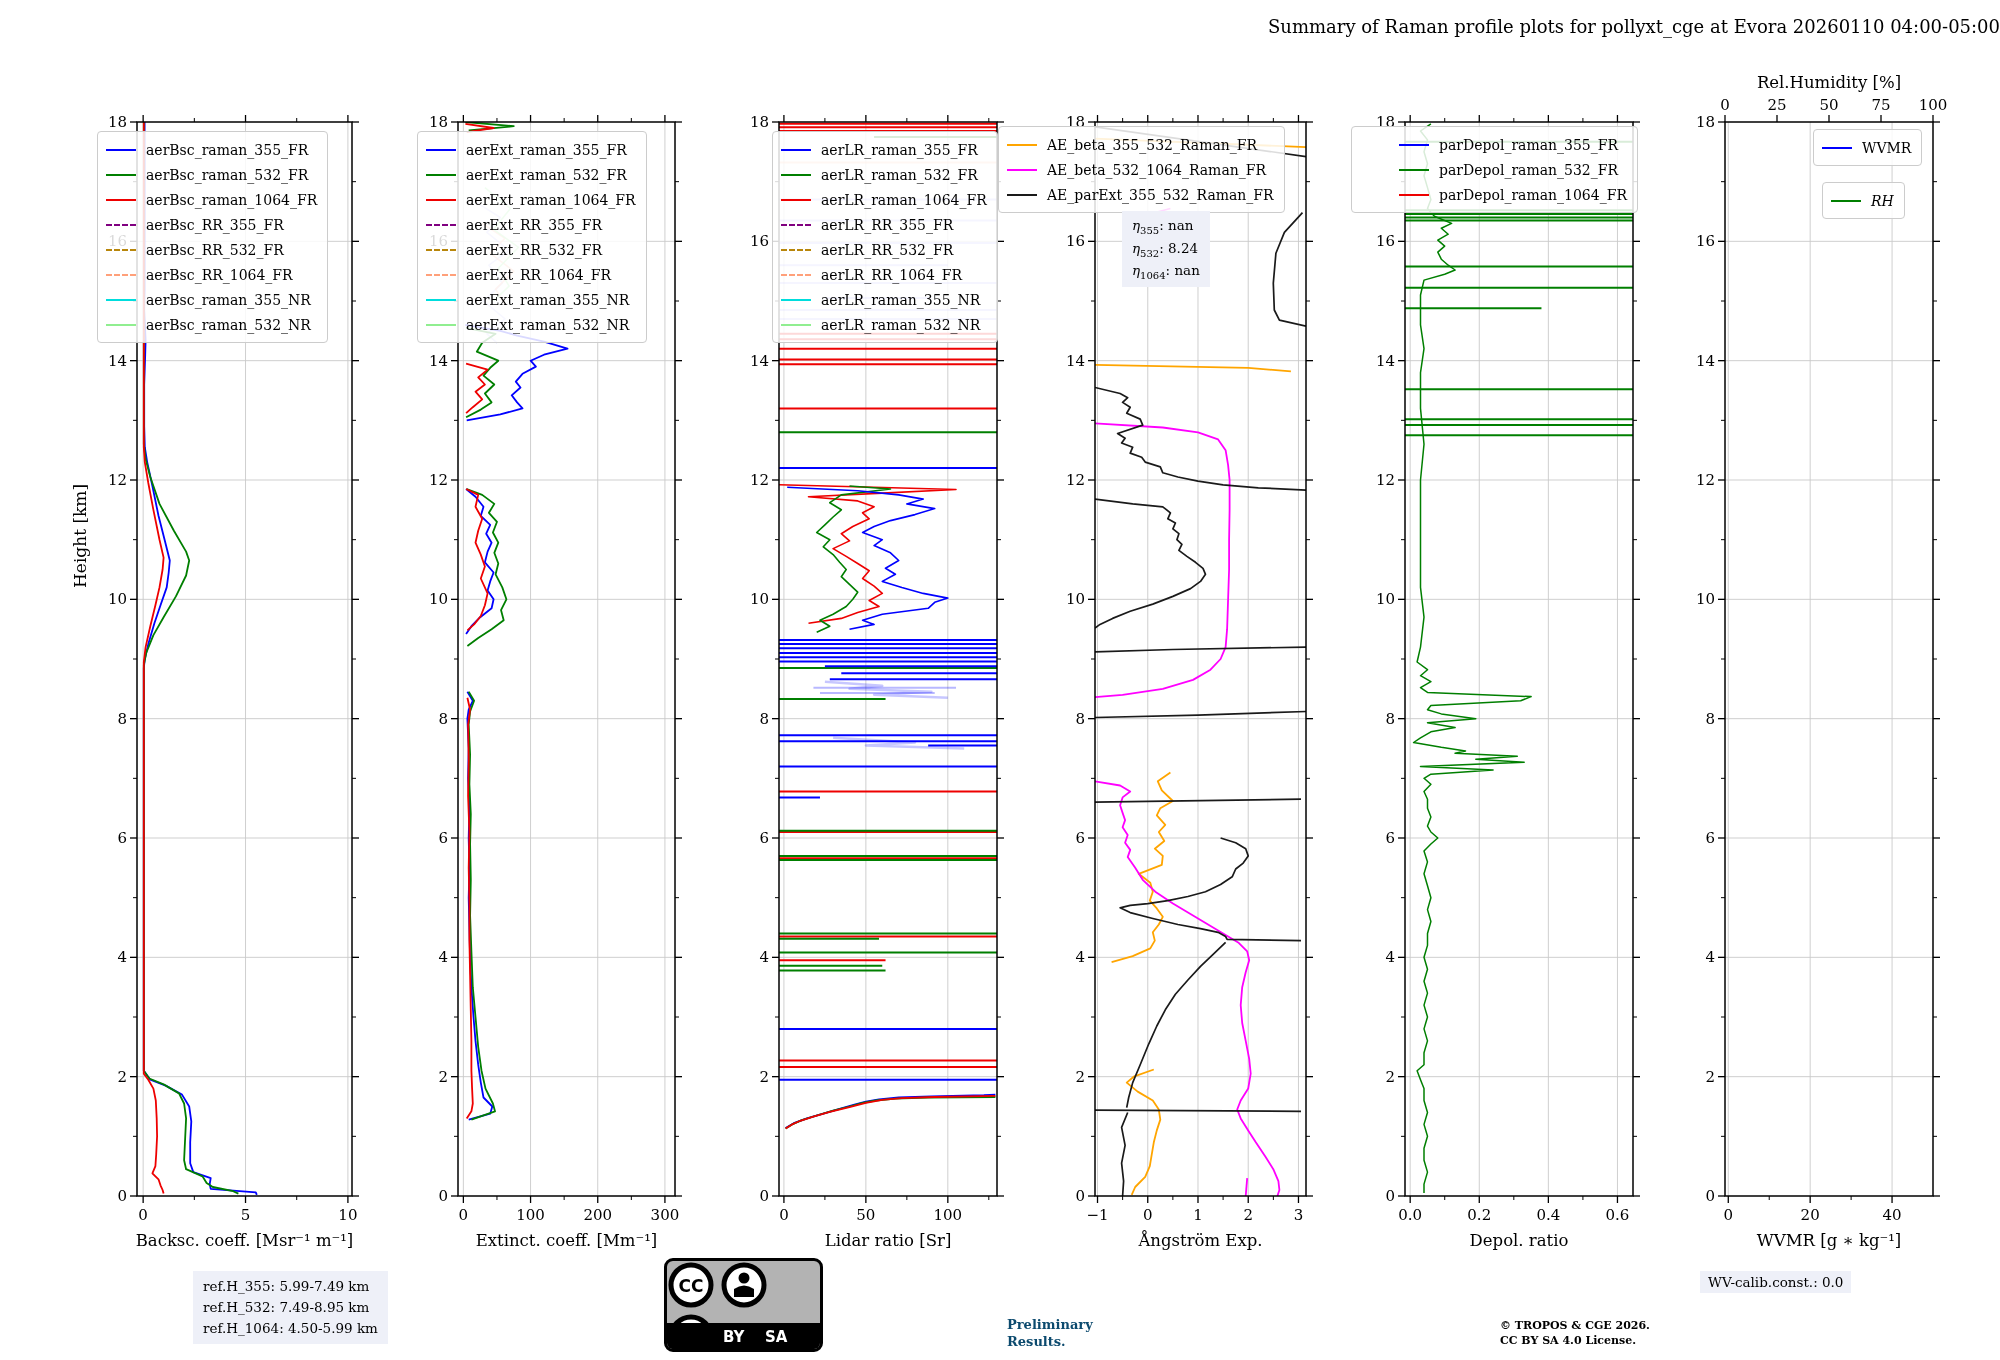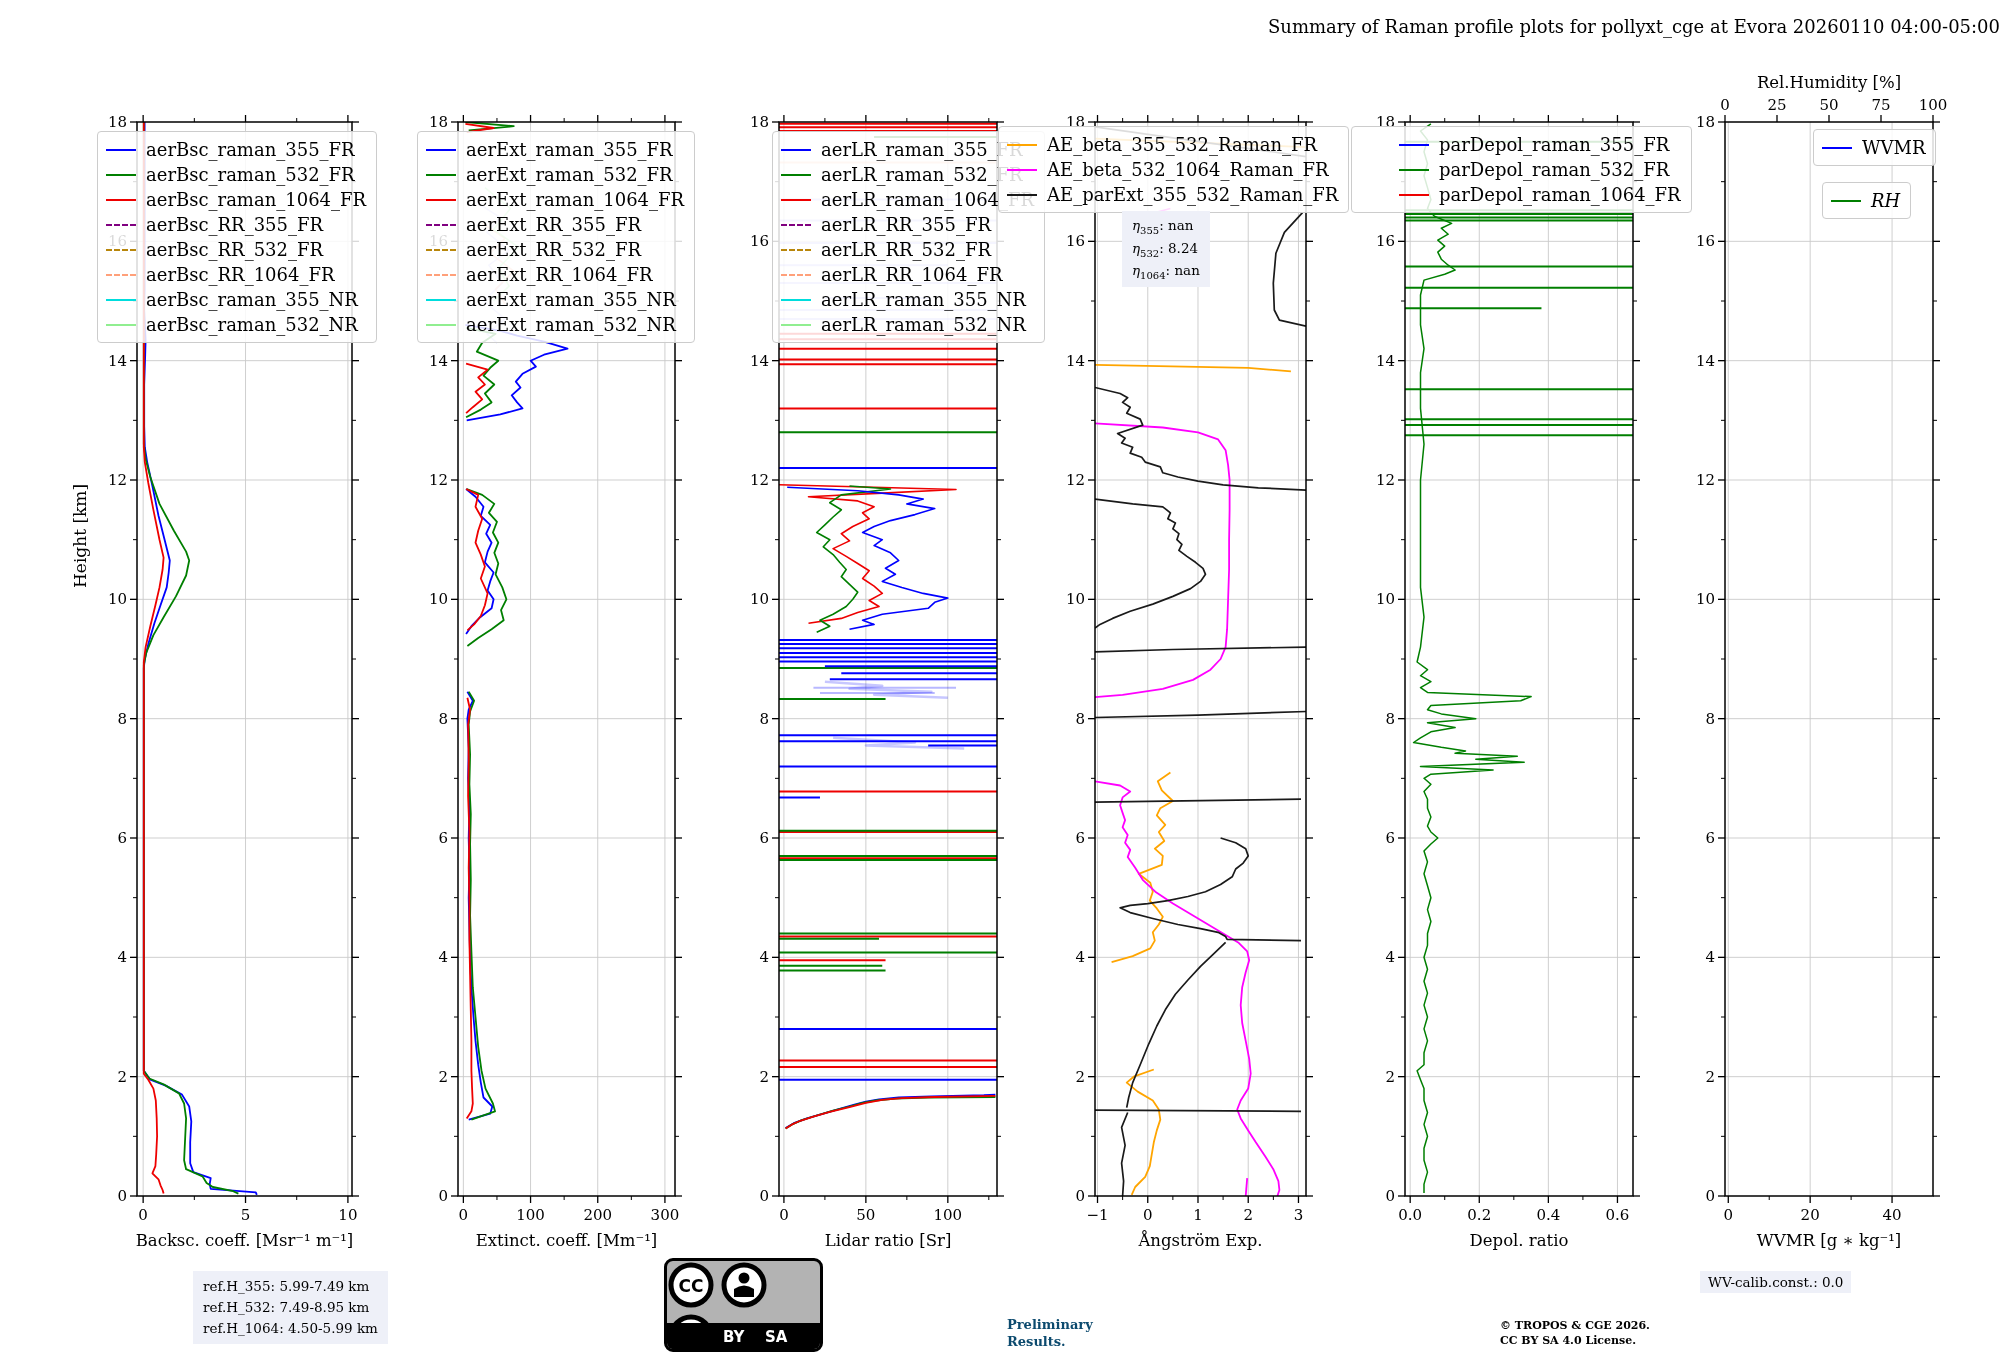--- a/index.html
+++ b/index.html
@@ -7,21 +7,21 @@
         font-family:"DejaVu Serif", "Liberation Serif", serif;color:#000;}
   .title{position:absolute;left:0;right:0;top:16px;text-align:right;font-size:18px;}
   .ylabel{position:absolute;left:70px;top:588px;transform:rotate(-90deg);transform-origin:left top;
           font-size:17px;white-space:nowrap;}
   svg{position:absolute;left:0;top:0;}
   .legend{position:absolute;background:rgba(255,255,255,0.85);border:1px solid #cccccc;
           border-radius:4px;padding:5px 10px 5px 8px;z-index:5;}
   .lrow{display:flex;align-items:center;height:25px;white-space:nowrap;}
   .lsample{display:inline-block;width:30px;height:0;border-top:2px solid #000;margin-right:10px;flex:none;}
   .lsample.dash{border-top-style:dashed;}
-  .llabel{font-size:18px;}
+  .llabel{font-size:14px;}
   .annot{position:absolute;background:#eef0f8;padding:4px 10px;font-size:13.5px;line-height:1.5;z-index:6;}
   .annot i{font-family:"DejaVu Serif", serif;}
   .refbox{position:absolute;left:193px;top:1271px;background:#eef0f8;padding:5px 10px;
           font-size:13.5px;line-height:1.55;}
   .wvbox{position:absolute;left:1700px;top:1271px;background:#eef0f8;padding:3px 8px;font-size:13.5px;}
   .prelim{position:absolute;left:1007px;top:1317px;color:#0c4a6e;font-weight:bold;font-size:13px;line-height:1.3;}
   .copyright{position:absolute;left:1500px;top:1319px;font-weight:bold;font-size:11px;line-height:1.35;}
   .badge{position:absolute;left:664px;top:1258px;width:159px;height:94px;background:#b3b3b3;
          border:3px solid #000;border-radius:9px;box-sizing:border-box;overflow:hidden;}
   .badge .bar{position:absolute;left:0;right:0;bottom:0;height:26px;background:#000;}

